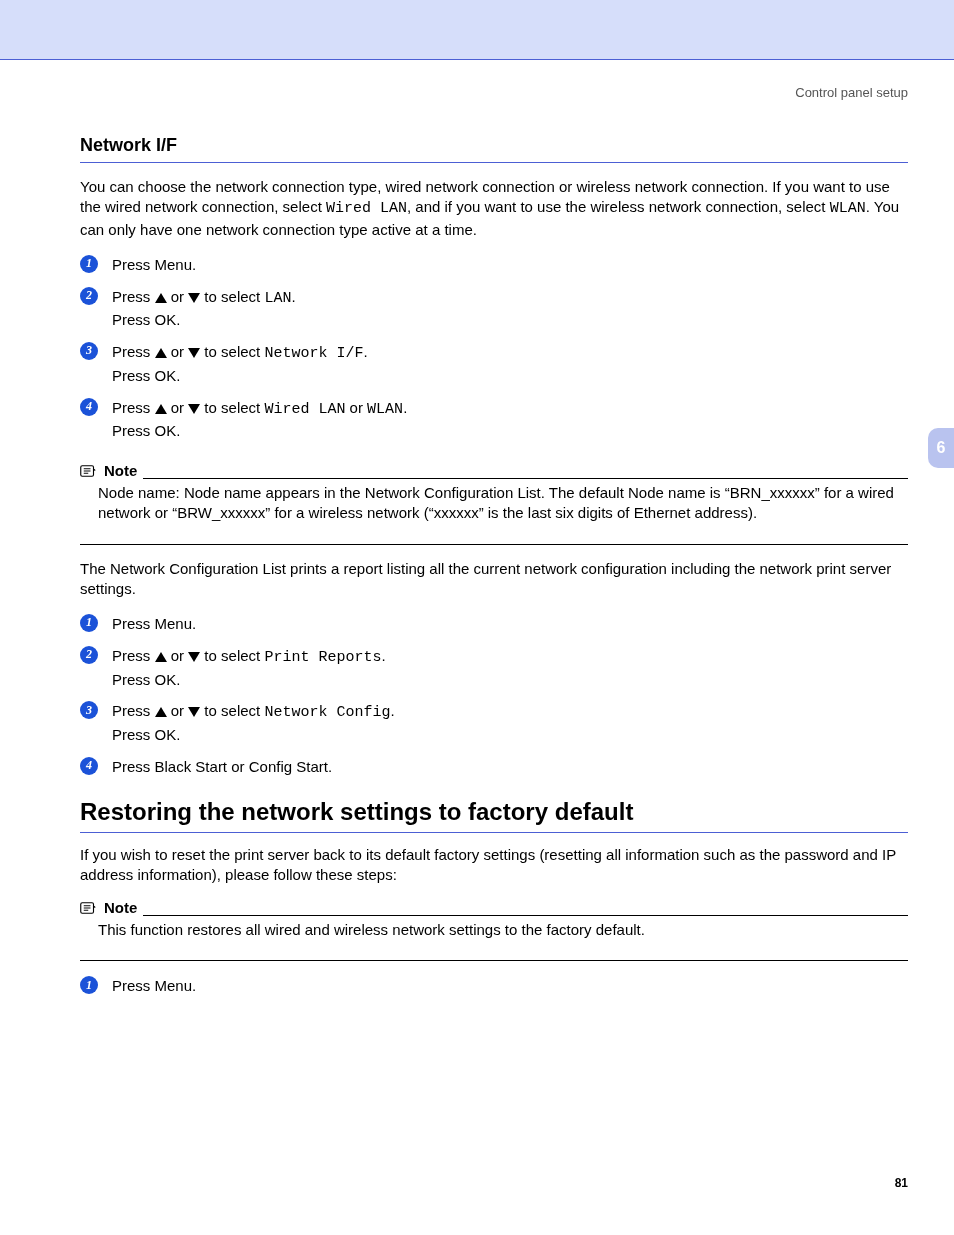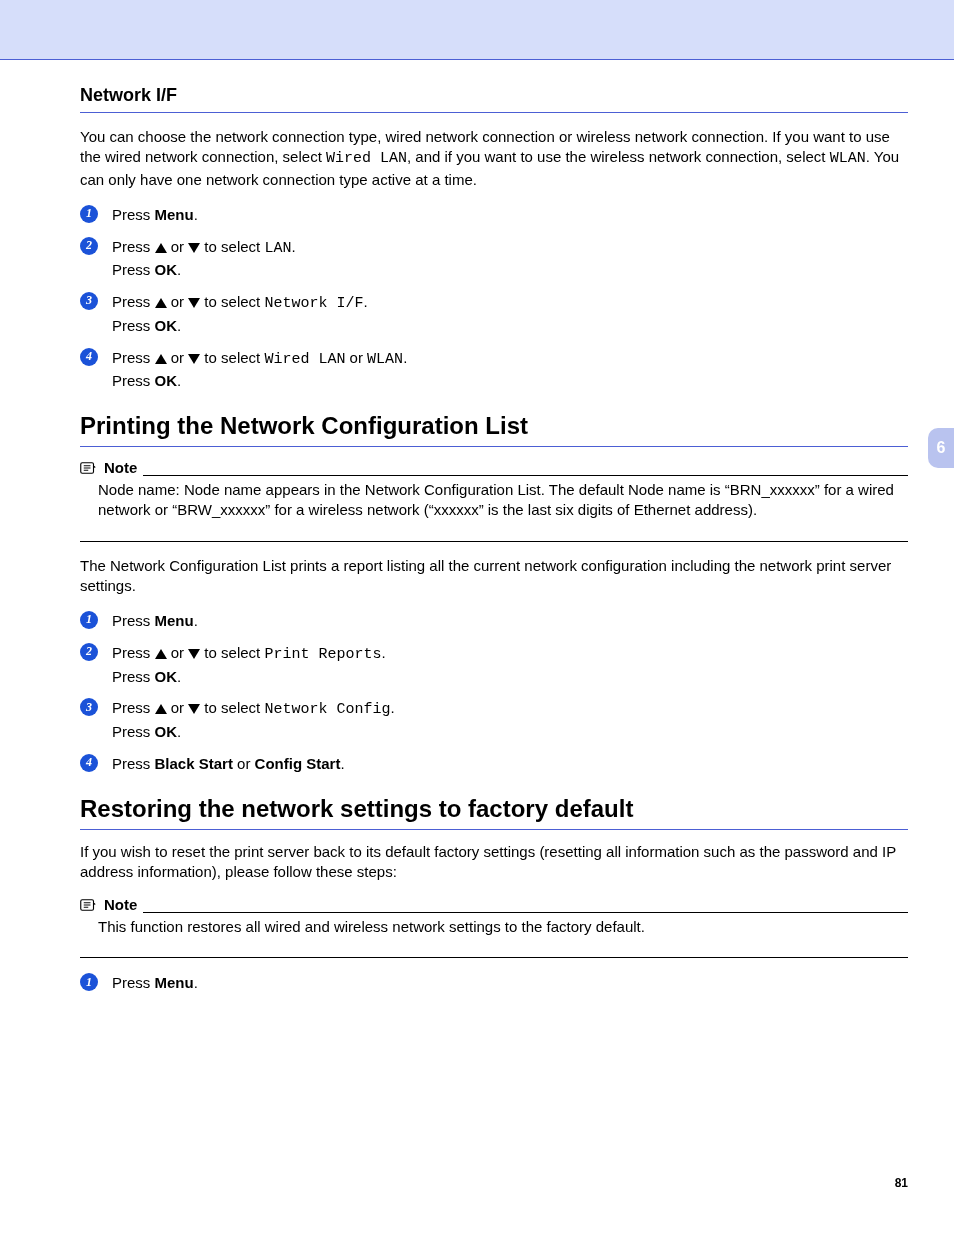--- a/index.html
+++ b/index.html
@@ -40,21 +40,21 @@
   .section-id {
     font-size: 18px;
     font-weight: bold;
     color: #fff; 
   }
   .para {
     line-height: 1.35;
     margin-bottom: 14px;
   }
   .mono { font-family: "Courier New", monospace; text-align: right; }
-  .bold { font-weight: bold; }
+  .bold { font-weight: normal; }
   .steps { list-style: none; padding: 0; margin: 4px 0 20px 0; }
   .steps li {
     position: relative;
     padding-left: 32px;
     margin-bottom: 10px;
     line-height: 1.45;
   }
   .bullet {
     position: absolute;
     left: 0;
@@ -142,20 +142,21 @@
 </style>
 </head>
 <body>
 
 <div class="top-band"></div>
 
 <div class="side-tab">6</div>
 
 <div class="content">
 
+  <div class="header-label">Control panel setup</div>
 
   <div class="section-title">
     <span>Network I/F</span>
     <span class="section-id">6</span>
   </div>
 
   <p class="para">
     <span>You can choose the network connection type, wired network connection or wireless network connection. If you want to use the wired network connection, select </span><span class="mono">Wired LAN</span><span>, and if you want to use the wireless network connection, select </span><span class="mono">WLAN</span><span>. You can only have one network connection type active at a time.</span>
   </p>
 
@@ -174,24 +175,20 @@
       <span>Press </span><span class="arrow-up"></span><span> or </span><span class="arrow-down"></span><span> to select </span><span class="mono">Network I/F</span><span>.</span><br>
       <span>Press </span><span class="bold">OK</span><span>.</span>
     </li>
     <li>
       <span class="bullet">4</span>
       <span>Press </span><span class="arrow-up"></span><span> or </span><span class="arrow-down"></span><span> to select </span><span class="mono">Wired LAN</span><span> or </span><span class="mono">WLAN</span><span>.</span><br>
       <span>Press </span><span class="bold">OK</span><span>.</span>
     </li>
   </ul>
 
-  <div class="h2">
-    <span>Printing the Network Configuration List</span>
-    <span class="section-id">6</span>
-  </div>
 
   <div class="note-block">
     <div class="note-header">
       <span class="note-icon">
         <svg viewBox="0 0 24 20" width="18" height="16">
             <rect x="1" y="3" width="17" height="14" rx="2" fill="none" stroke="#000" stroke-width="1.5"></rect>
             <path d="M5 7h9M5 10h9M5 13h6" stroke="#000" stroke-width="1.3"></path>
             <path d="M14 2l7 7-3 1 1-3z" fill="#000"></path>
           </svg>
       </span>

